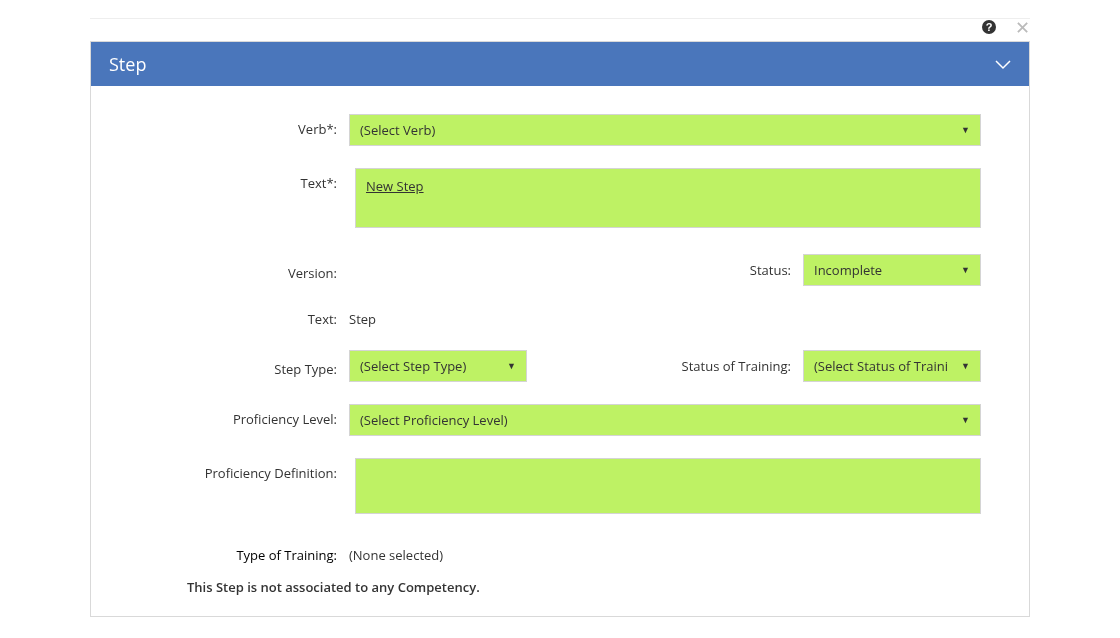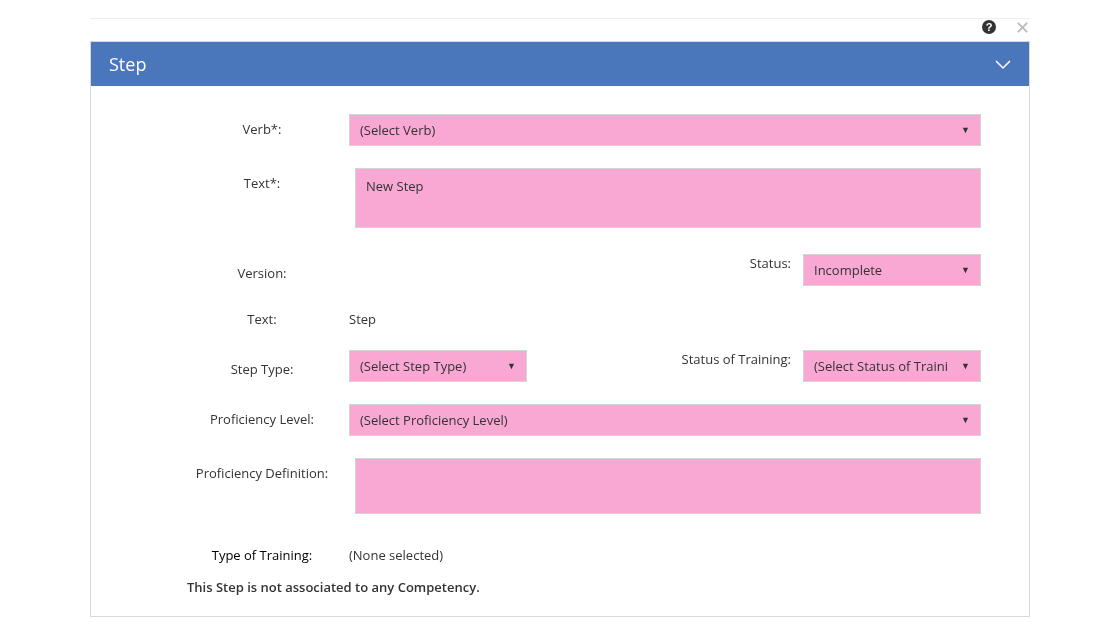--- a/index.html
+++ b/index.html
@@ -68,34 +68,34 @@
     background: #fff;
   }
   .row {
     display: flex;
     align-items: flex-start;
     margin-bottom: 22px;
   }
   .row.tall { align-items: flex-start; gap: 6px; }
   .label {
     width: 162px;
-    text-align: center;
+    text-align: right;
     padding-right: 12px;
     padding-top: 6px;
     font-size: 13px;
     color: #333;
   }
   .label.link { color: #000000; }
   .ctrl {
     flex: 1;
   }
   .select, .textinput, .textarea {
     width: 100%;
     border: 1px solid #d4d4d4;
-    background: #f9a8d4;
+    background: #bef264;
     font-family: inherit;
     font-size: 13px;
     color: #333;
   }
   .select {
     position: relative;
     height: 32px;
     line-height: 30px;
     padding: 0 28px 0 10px;
     cursor: pointer;
@@ -109,39 +109,40 @@
     right: 10px;
     top: 0;
     font-size: 9px;
     color: #333;
     line-height: 30px;
   }
   .textarea {
     height: 60px;
     padding: 8px 10px;
     resize: none;
+    text-decoration: underline;
   }
   .static-text {
     padding-top: 6px;
     font-size: 13px;
     color: #333;
   }
   .two-col {
     display: flex;
     align-items: center;
     gap: 4px;
   }
   .two-col .left-part {
     display: flex;
     align-items: center;
     width: 420px;
   }
   .two-col .right-part {
     display: flex;
-    align-items: flex-start;
+    align-items: center;
     flex: 1;
     justify-content: flex-end;
   }
   .label2 {
     text-align: right;
     padding-right: 12px;
     font-size: 13px;
     color: #333;
     white-space: nowrap;
   }

